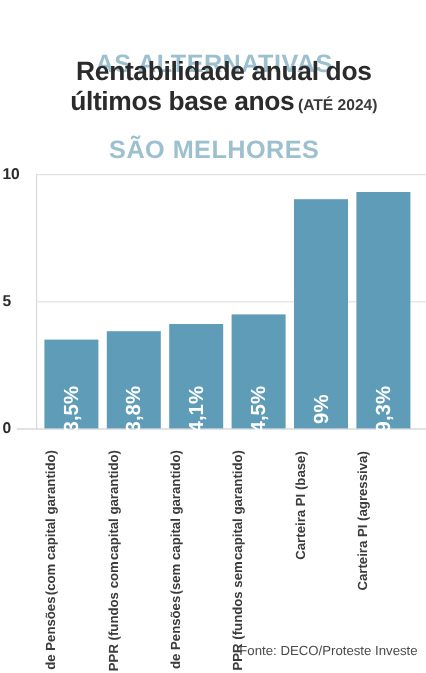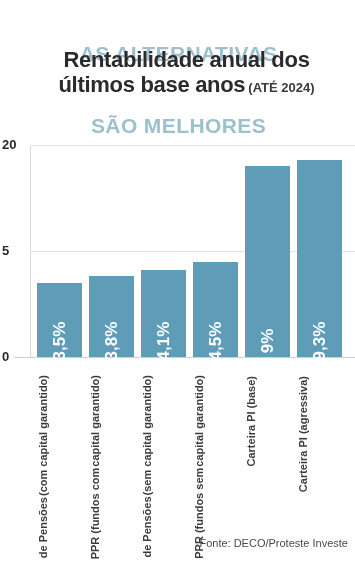--- a/index.html
+++ b/index.html
@@ -192,21 +192,21 @@
   <div id="title">
     <span class="tline">Rentabilidade anual dos</span>
     <span class="tline"><span>últimos base anos</span><span id="title-note">(ATÉ 2024)</span></span>
   </div>
 </div>
 
 <div id="chart">
   <div id="yticks">
       <div class="ytick" style="top: 230px;">0</div>
       <div class="ytick" style="top: 124px;">5</div>
-      <div class="ytick" style="top: 18px;">20</div>
+      <div class="ytick" style="top: 18px;">10</div>
     </div>
   <div id="axis-y-line"></div>
   <div id="axis-x-line"></div>
   <div id="plot">
       <div class="gridline" style="top: 131px;"></div>
       <div class="gridline" style="top: 25px;"></div>
       <div class="bar" style="left: 7px; width: 45px; height: 74.2px; background: rgb(94, 156, 184);">
         <span class="bar-value" style="bottom: 6px; color: rgb(255, 255, 255);">3,5%</span>
       </div>
       <div class="bar" style="left: 59px; width: 45px; height: 80.56px; background: rgb(94, 156, 184);">

